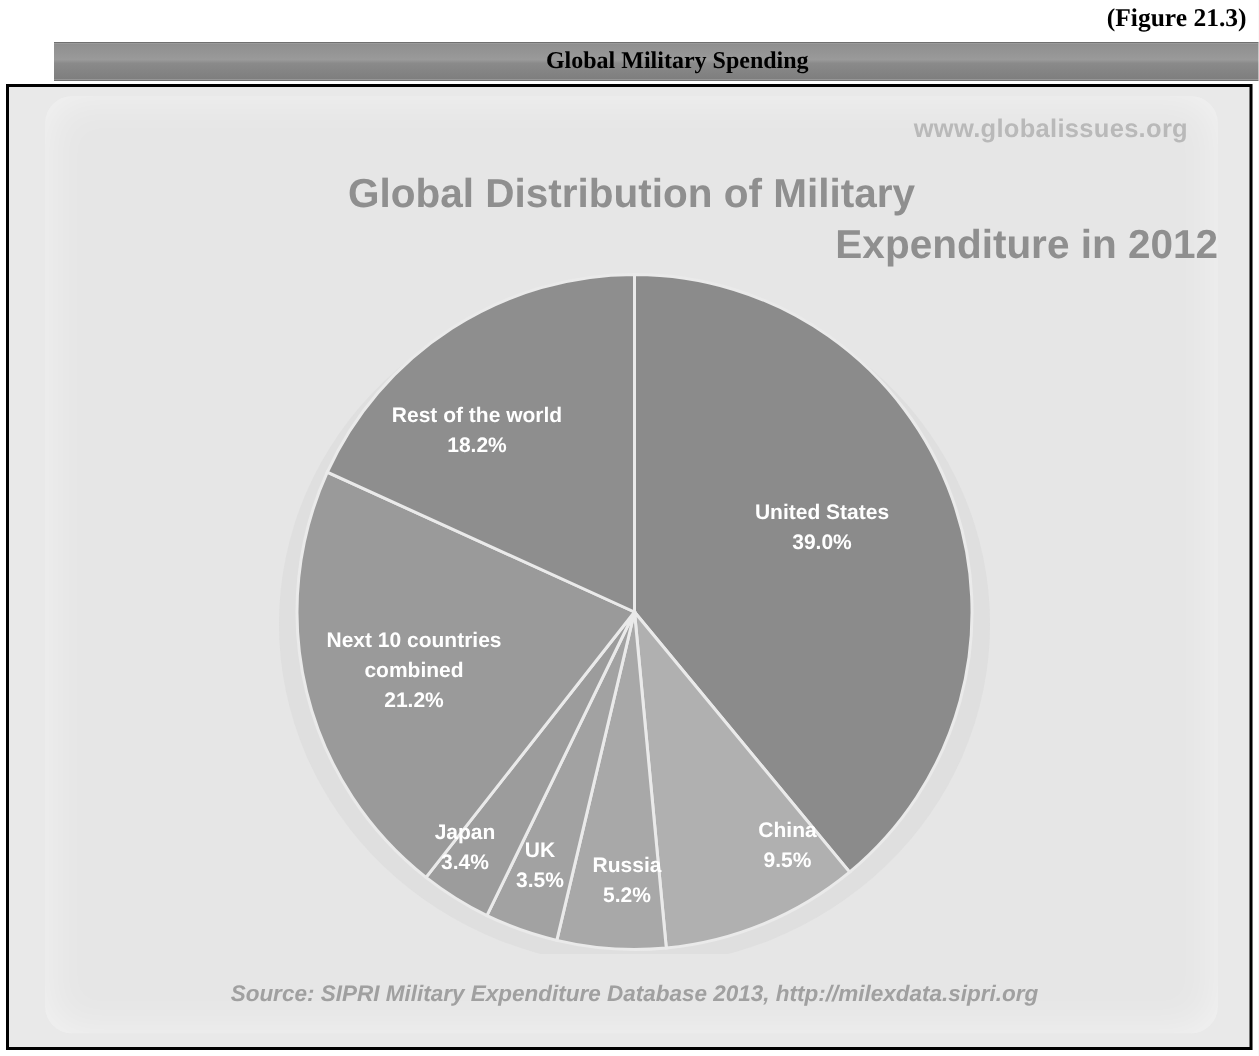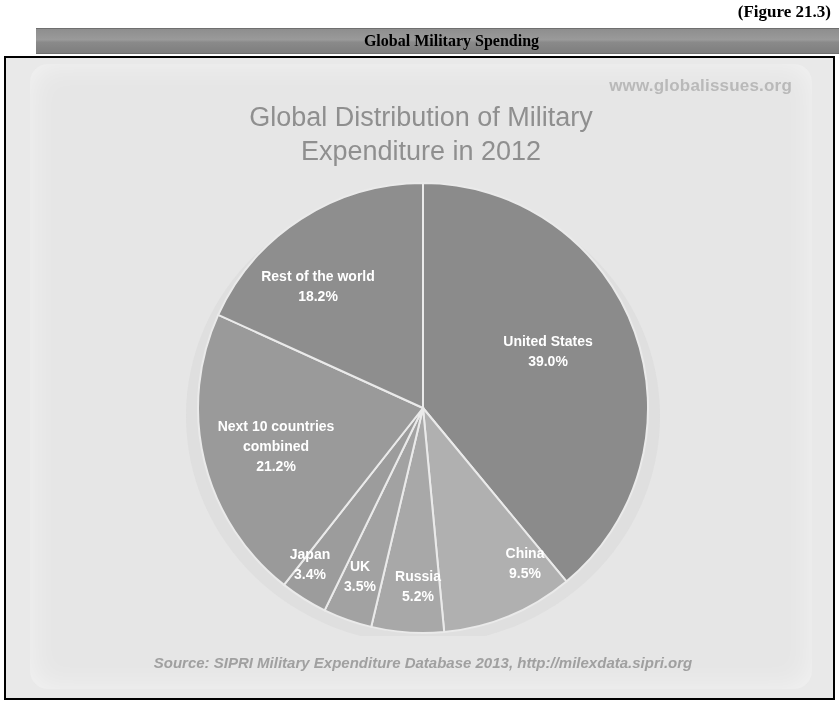--- a/index.html
+++ b/index.html
@@ -83,29 +83,29 @@
     font-weight: bold;
     font-size: 17px;
     color: #b9b9b9;
     letter-spacing: 0.2px;
     margin-left: 16px;
   }
   .chart-title {
     position: absolute;
     left: 0;
     right: 0;
-    top: 36px;
+    top: 48px;
     text-align: center;
     font-family: "Liberation Sans", sans-serif;
-    font-weight: normal;
+    font-weight: bold;
     font-size: 27px;
     line-height: 34px;
     color: #8f8f8f;
   }
-  .chart-title .line2 { display: block; }
+  .chart-title .line2 { display: block; text-align: right; }
   .pie-wrap {
     position: absolute;
     left: 103px;
     top: 112px;
     width: 580px;
     height: 460px;
   }
   .pie-svg {
     display: block;
   }

